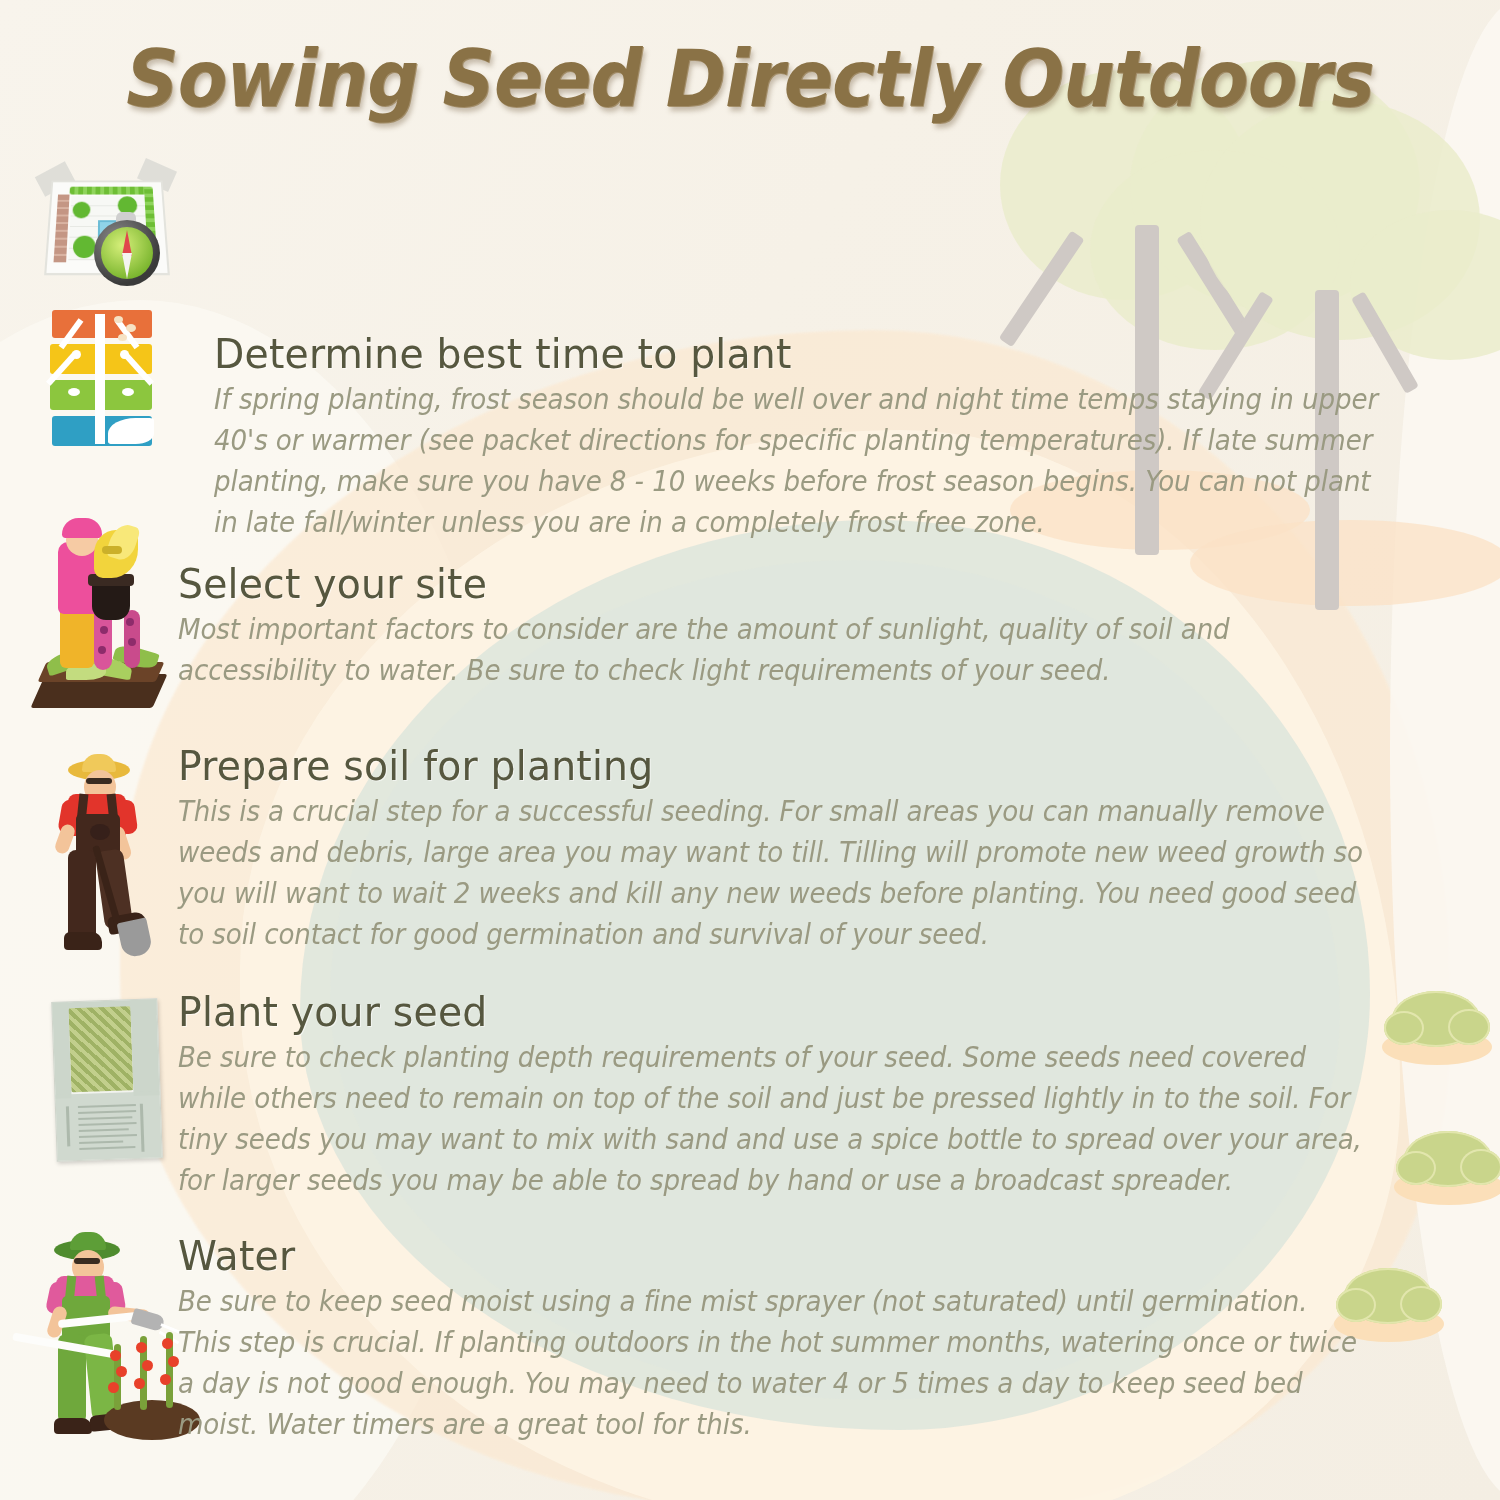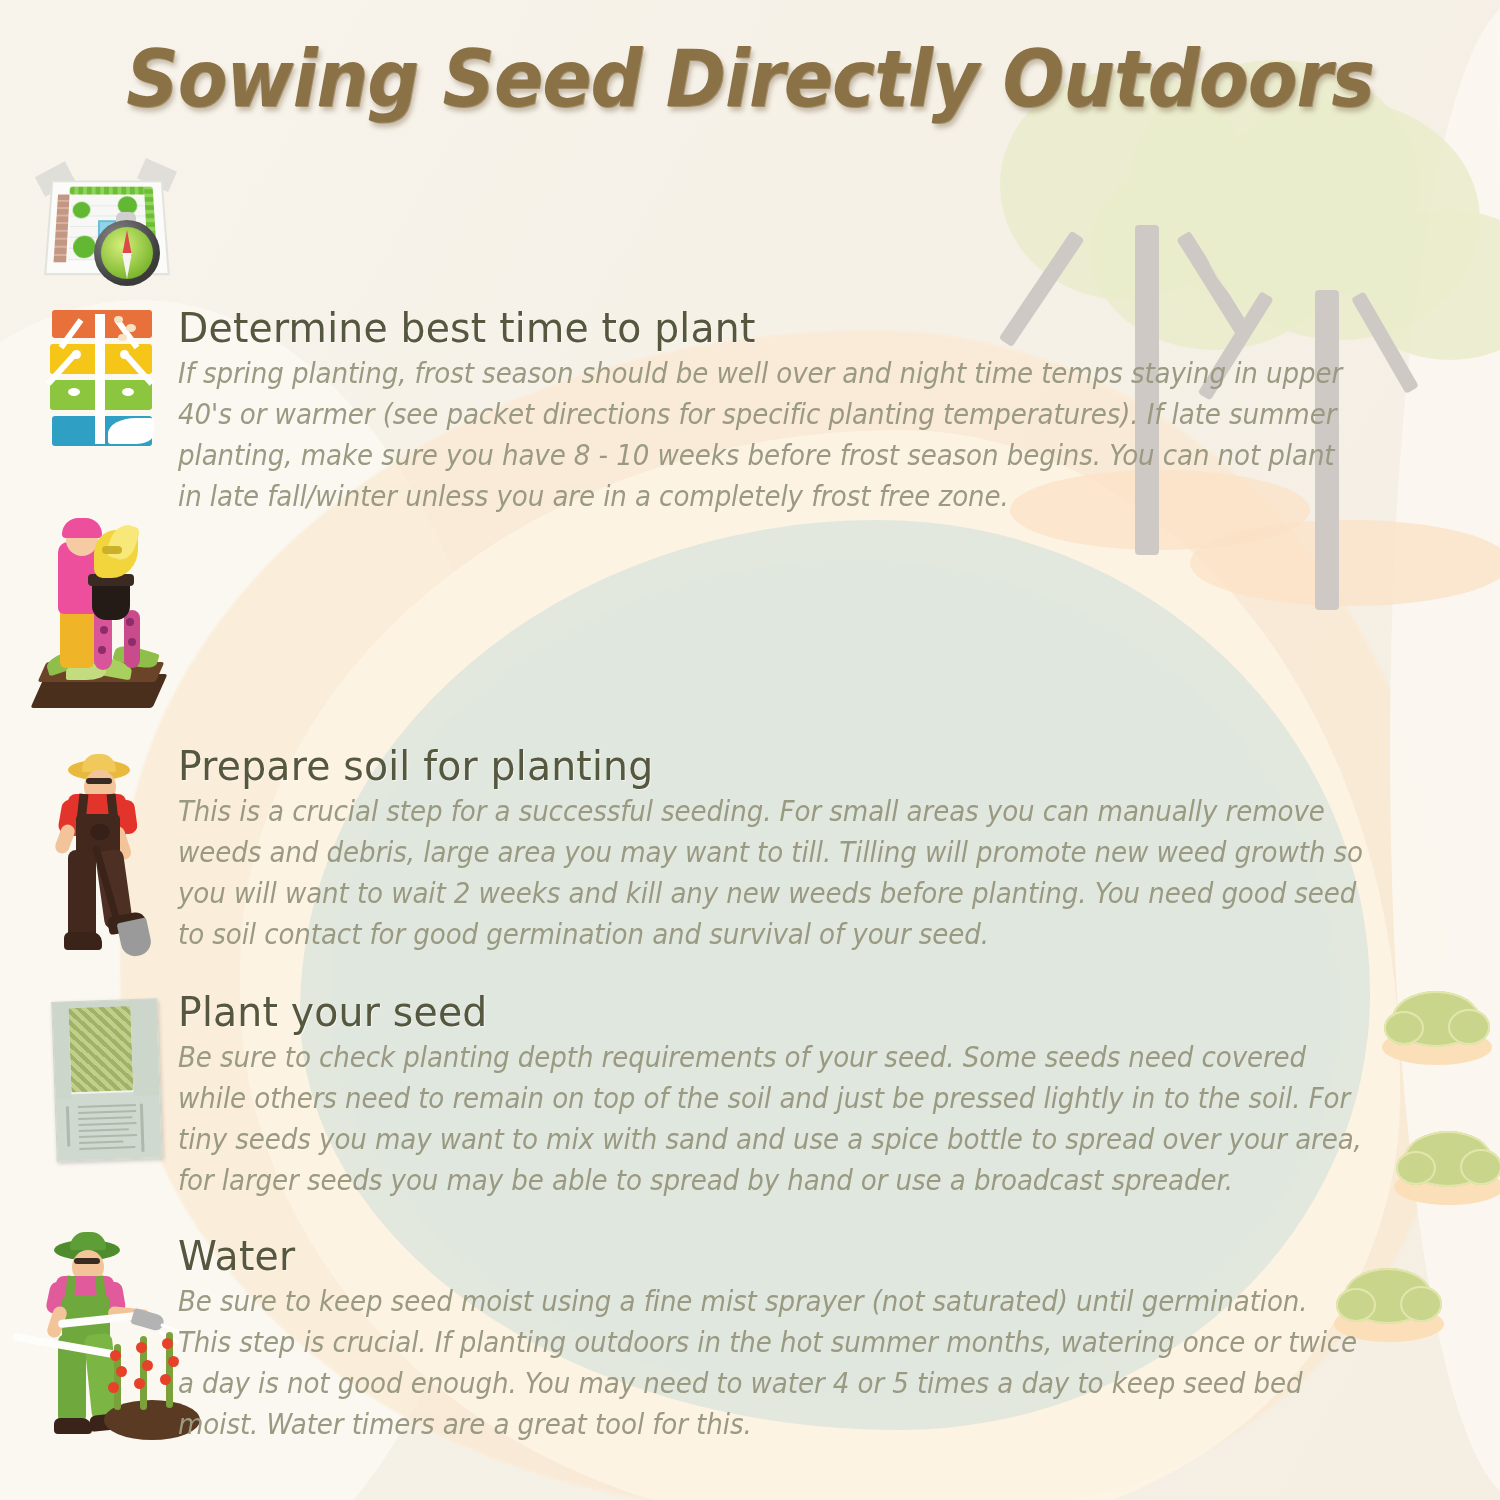--- a/index.html
+++ b/index.html
@@ -387,25 +387,29 @@
     <div class="fp rnd" style="left:80px;top:150px;width:11px;height:11px;background:#e8412a;"></div>
     <div class="fp rnd" style="left:108px;top:110px;width:11px;height:11px;background:#e8412a;"></div>
     <div class="fp rnd" style="left:114px;top:128px;width:11px;height:11px;background:#e8412a;"></div>
     <div class="fp rnd" style="left:106px;top:146px;width:11px;height:11px;background:#e8412a;"></div>
     <div class="fp rnd" style="left:134px;top:106px;width:11px;height:11px;background:#e8412a;"></div>
     <div class="fp rnd" style="left:140px;top:124px;width:11px;height:11px;background:#e8412a;"></div>
     <div class="fp rnd" style="left:132px;top:142px;width:11px;height:11px;background:#e8412a;"></div>
   </div>
 
 
-  <div class="section" style="top:304px;">
+  <div class="section" style="top:330px;margin-left:36px;">
     <h2>Determine best time to plant</h2>
     <p>If spring planting, frost season should be well over and  night time temps staying in upper 40's or warmer (see packet directions for specific planting temperatures). If late summer planting, make sure you have 8 - 10 weeks before frost season begins. You can not plant in late fall/winter unless you are in a completely frost free zone.</p>
   </div>
 
+  <div class="section" style="top:560px;">
+    <h2>Select your site</h2>
+    <p>Most important factors to consider are the amount of sunlight, quality of soil and accessibility to water. Be sure to check light  requirements of your seed.</p>
+  </div>
 
   <div class="section" style="top:742px;">
     <h2>Prepare soil for planting</h2>
     <p>This is a crucial step for a successful seeding. For small areas you can manually remove weeds and debris, large area you may want to till. Tilling will promote new weed growth so you will want to wait 2 weeks and kill any new weeds before planting. You need good seed to soil contact for good germination and survival of your seed.</p>
   </div>
 
   <div class="section" style="top:988px;">
     <h2>Plant your seed</h2>
     <p>Be sure to check planting depth requirements of  your seed.  Some seeds need covered while others need to remain on top of the soil and just be pressed lightly in to the  soil. For tiny seeds you may want to mix with sand and use a spice bottle to spread over your area, for larger seeds you may be able to spread by hand or use a broadcast spreader.</p>
   </div>

